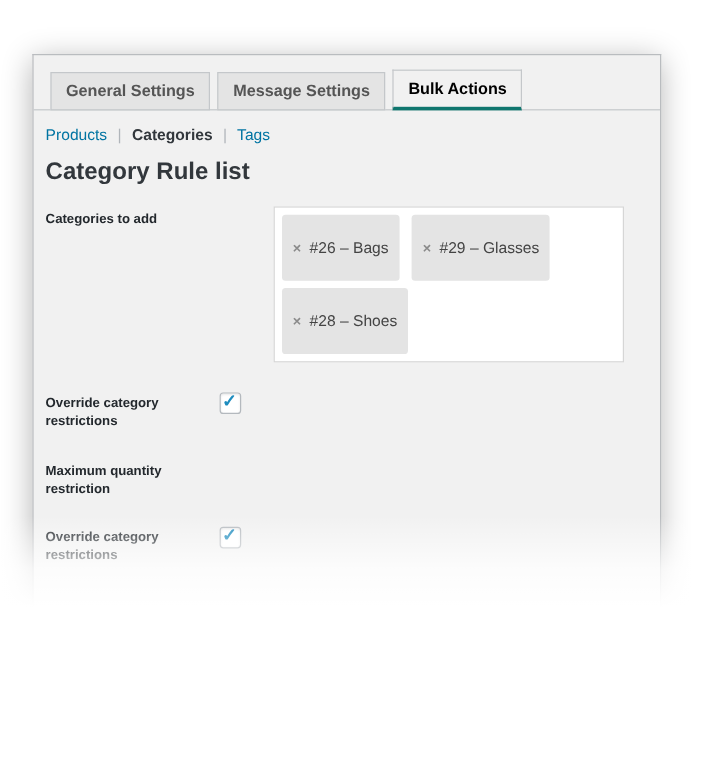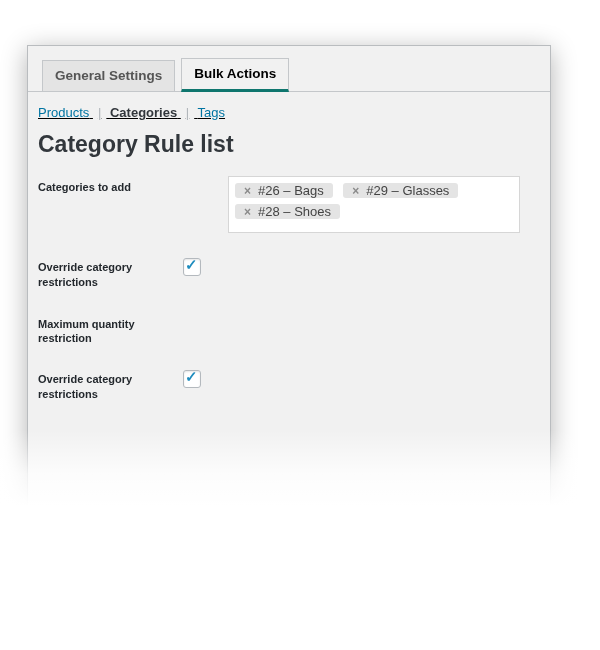--- a/index.html
+++ b/index.html
@@ -14,47 +14,47 @@
 
   
   .tabs-bar { display:flex; align-items:flex-end; padding:12px 10px 0 14px;
     border-bottom:1px solid #c4c7ca; }
   .tab { margin:0 6px -1px 0; padding:7px 12px 8px; background:#e4e4e4;
     border:1px solid #c4c7ca; font-size:13.5px; font-weight:bold; color:#555;
     cursor:pointer; white-space:nowrap; }
   .tab.active { background:#f1f1f1; border-bottom:3px solid #0f766e; color:#000; }
 
   
-  .subnav { margin:13px 0 0 10px; font-size:13px;text-decoration:underline; }
+  .subnav { margin:13px 0 0 10px; font-size:13px; }
   .subnav a { color:#0074a2; text-decoration:none; cursor:pointer; }
   .subnav .current { color:#32373c; font-weight:bold; }
   .subnav .sep { color:#b0b5ba; padding:0 5px; }
 
   
-  .page-title { margin:10px 0 0 10px; font-size:23px; line-height:1.3;
+  .page-title { margin:10px 0 0 10px; font-size:20px; line-height:1.3;
     font-weight:600; color:#32373c; }
 
   
   .form { margin:16px 10px 0 10px; }
   .row { display:flex; align-items:flex-start; }
   .row-label { width:190px; flex-shrink:0; padding-top:4px; font-size:11px;
     font-weight:bold; color:#23282d; line-height:1.35; }
   .row-label.wrap { max-width:145px; }
   .row-label.nowrap { white-space:nowrap; }
   .row-control { flex:1; }
 
   .mb-a { margin-bottom:23px; } .mb-b { margin-bottom:34px; }
   .mb-c { margin-bottom:23px; } .mb-d { margin-bottom:28px; }
   .mb-e { margin-bottom:22px; }
 
   
   .tagbox { width:292px; min-height:57px; background:#fff;
     border:1px solid #d6d6d6; padding:3px; cursor:text; }
   .chip { display:inline-block; background:#e4e4e4; border-radius:3px;
-    margin:3px; padding:0 9px; font-size:13px; color:#444; }
+    margin:3px; padding:20px 9px; font-size:13px; color:#444; }
   .chip-x { color:#8a8a8a; font-weight:bold; margin-right:7px; cursor:pointer;
     font-size:12px; }
 
   
   .checkbox { display:inline-block; width:18px; height:18px; background:#fff;
     border:1px solid #b4b9be; border-radius:3px;
     box-shadow:inset 0 1px 2px rgba(0,0,0,.10); cursor:pointer;
     position:relative; margin-top:2px; }
   .checkbox .check { position:absolute; left:1px; top:-3px; font-size:15px;
     font-weight:bold; color:#1e8cbe; }
@@ -71,20 +71,21 @@
       rgba(255,255,255,.78) 44px, #ffffff 76px, #ffffff 100%); }
 </style>
 </head>
 <body>
 
 <div class="stage">
   <div class="card">
 
     <div class="tabs-bar">
       <div class="tab">General Settings</div>
+      <div class="tab">Message Settings</div>
       <div class="tab active">Bulk Actions</div>
     </div>
 
     <div class="subnav">
       <a>Products</a>
       <span class="sep">|</span>
       <span class="current">Categories</span>
       <span class="sep">|</span>
       <a>Tags</a>
     </div>

